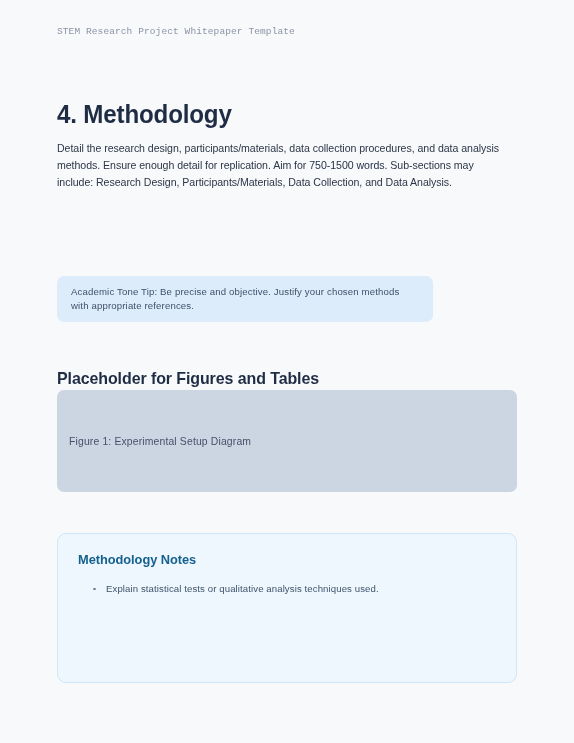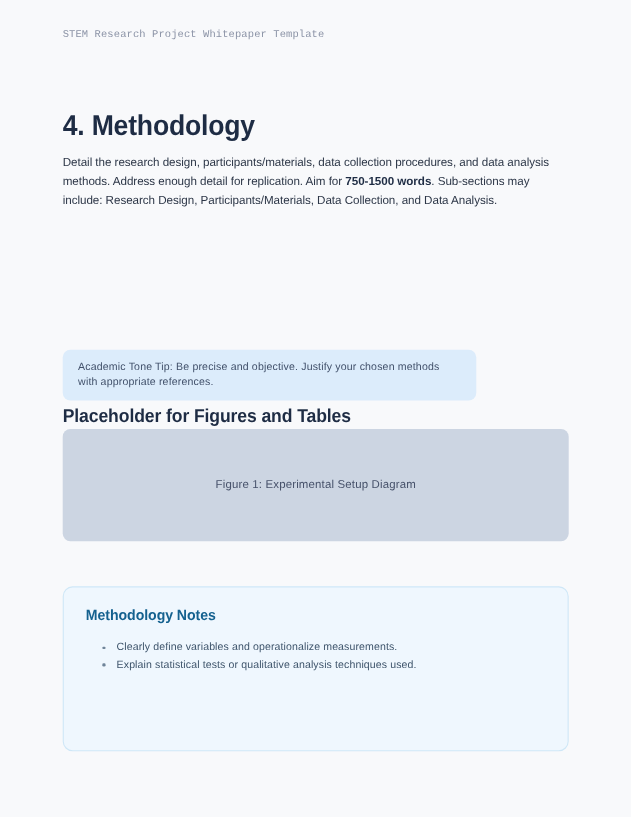--- a/index.html
+++ b/index.html
@@ -55,36 +55,35 @@
     position: absolute;
     top: 129px;
     left: 57px;
     width: 445px;
     font-size: 10.6px;
     line-height: 17.4px;
     color: #2c3647;
     letter-spacing: -0.05px;
   }
   .body-copy b {
-    font-weight: bold;
+    font-weight: normal;
     color: #1e2c44;
     text-align: right;
   }
 
   
   .tip-callout {
     position: absolute;
     top: 276px;
     left: 57px;
     width: 376px;
     min-height: 34px;
     background: #dcecfb;
     border-radius: 7px;
     padding: 9px 14px 10px 14px;
-    margin-top: 42px;
   }
   .tip-text {
     font-size: 9.6px;
     line-height: 13.5px;
     color: #41506a;
     letter-spacing: 0.15px;
   }
 
   
   .placeholder-title {
@@ -108,21 +107,21 @@
     display: flex;
     gap: 18px;
   }
   .placeholder-box {
     flex: 1 1 0;
     height: 102px;
     background: #ccd5e2;
     border-radius: 7px;
     display: flex;
     align-items: center;
-    justify-content: center;
+    justify-content: flex-start;
     padding: 0 12px;
   }
   .placeholder-box-label {
     font-size: 10.4px;
     color: #46516a;
     letter-spacing: 0.15px;
     text-align: center;
   }
 
   
@@ -173,36 +172,35 @@
 </head>
 <body>
 
 <div class="page">
 
   <div class="doc-header">STEM Research Project Whitepaper Template</div>
 
   <h1 class="section-title">4. Methodology</h1>
 
   <p class="body-copy">
-    <span>Detail the research design, participants/materials, data collection procedures, and data analysis methods. Address enough detail for replication. Aim for </span><b>750-1500 words</b><span>. Sub-sections may include: Research Design, Participants/Materials, Data Collection, and Data Analysis.</span>
+    <span>Detail the research design, participants/materials, data collection procedures, and data analysis methods. Ensure enough detail for replication. Aim for </span><b>750-1500 words</b><span>. Sub-sections may include: Research Design, Participants/Materials, Data Collection, and Data Analysis.</span>
   </p>
 
   <div class="tip-callout">
     <div class="tip-text">Academic Tone Tip: Be precise and objective. Justify your chosen methods with appropriate references.</div>
   </div>
 
   <h2 class="placeholder-title">Placeholder for Figures and Tables</h2>
 
   <div class="placeholder-row">
     <div class="placeholder-box">
       <span class="placeholder-box-label">Figure 1: Experimental Setup Diagram</span>
     </div>
   </div>
 
   <div class="notes-panel">
     <div class="notes-title">Methodology Notes</div>
     <ul class="notes-list">
-      <li>Clearly define variables and operationalize measurements.</li>
       <li>Explain statistical tests or qualitative analysis techniques used.</li>
     </ul>
   </div>
 
 </div>
 
 </body></html>

